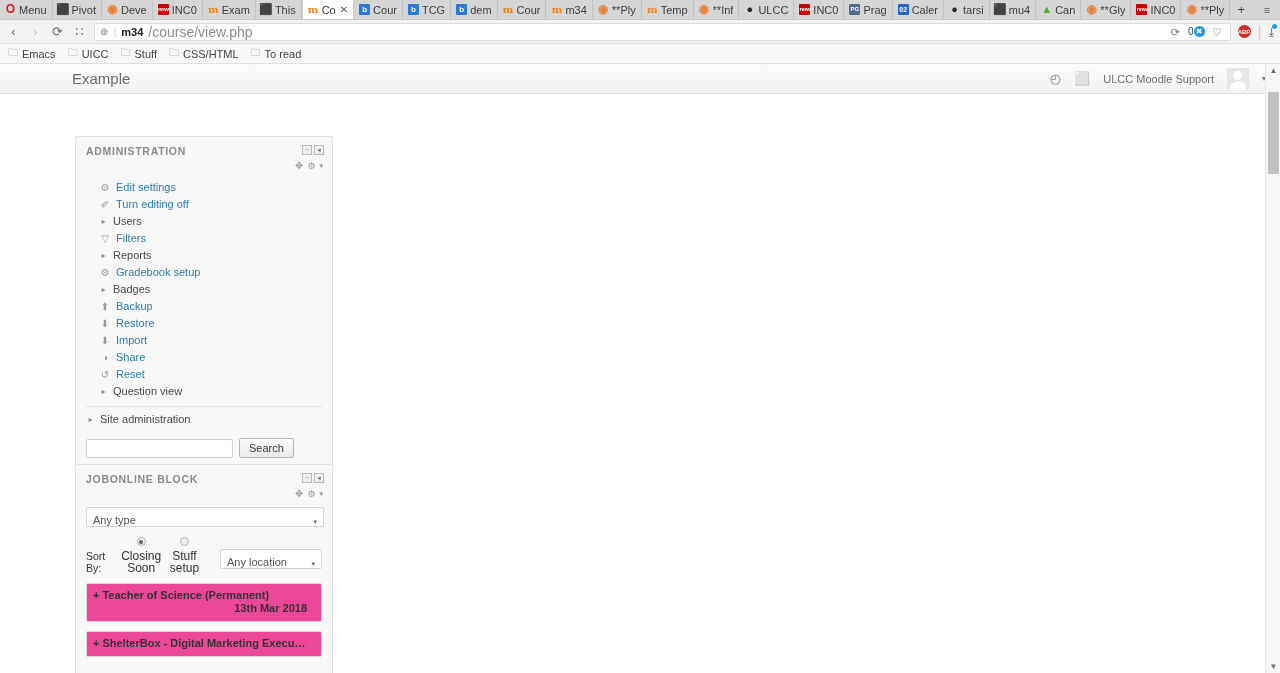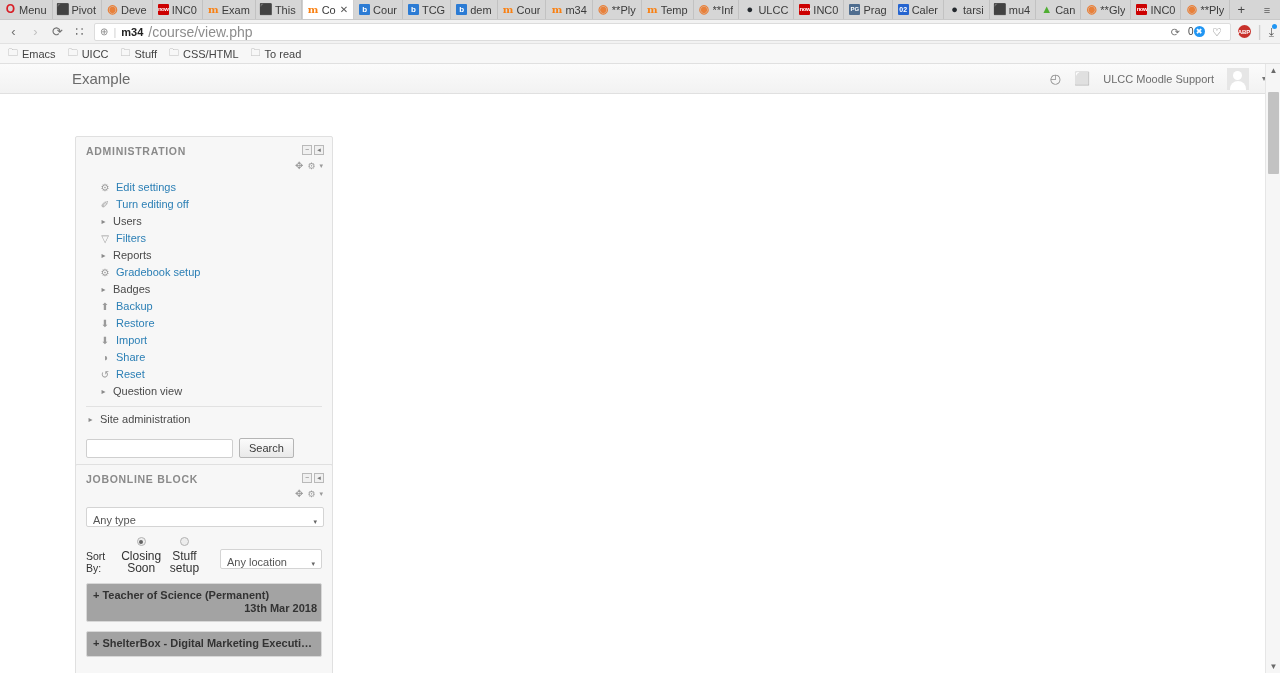--- a/index.html
+++ b/index.html
@@ -263,23 +263,23 @@
   .radio.checked::after {
     content:""; width:4px;height:4px;border-radius:50%;background:#636363;
   }
   .radio-label { font-size: 12px; color: #333; text-align: center; line-height: 12px; }
   .sort-prefix { font-size:10.5px; color:#333; align-self:flex-start; padding-top:13px; }
   .loc-wrap { margin-left: 14px; padding-top: 12px; }
 
   .job-list { margin-top: 9px; }
   .job-item {
     border: 1px solid #d8d8d8;
-    background: #a3a3a3;
+    background: #ec4899;
     border-radius: 2px;
-    padding: 5px 4px 6px 6px;
+    padding: 5px 14px 6px 6px;
     margin-bottom: 9px;
   }
   .job-title {
     font-size: 11px; font-weight: bold; color: #333;
     white-space: nowrap; overflow: hidden; text-overflow: ellipsis;
     line-height: 13px;
   }
   .job-plus { font-weight: bold; margin-right: 3px; }
   .job-date {
     font-size: 11px; font-weight: bold; color: #333;

